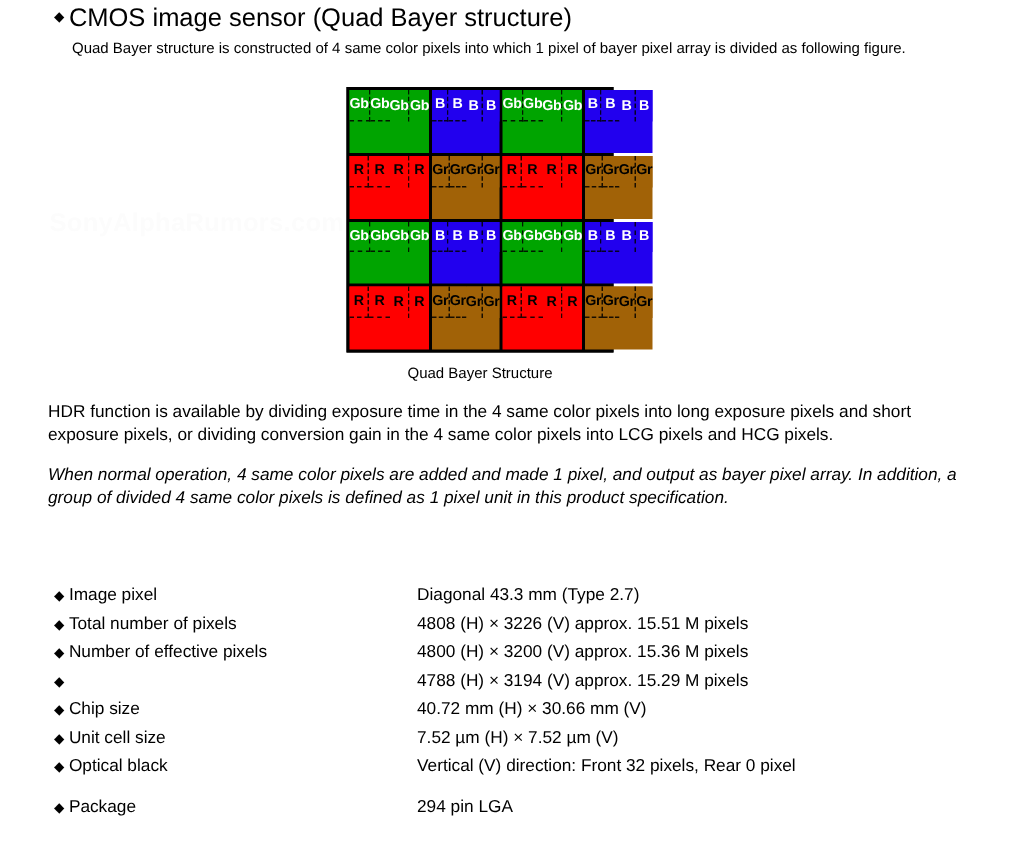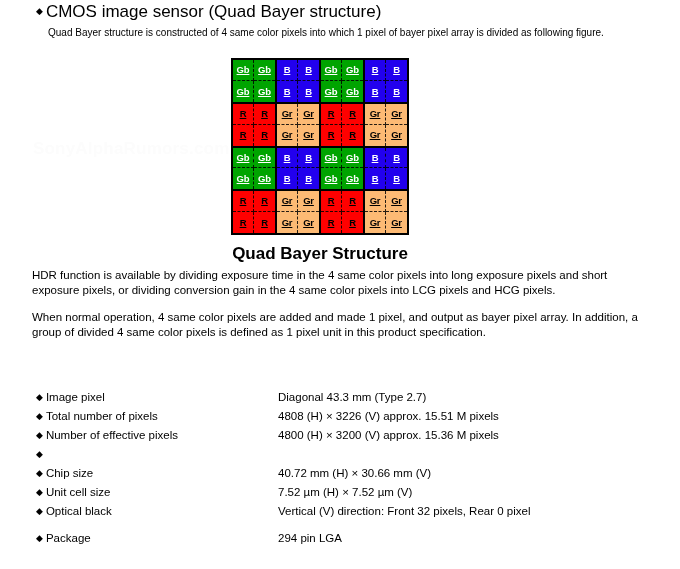--- a/index.html
+++ b/index.html
@@ -83,70 +83,68 @@
     border: 2px solid #000000;
     box-sizing: border-box;
     display: grid;
     grid-template-columns: repeat(4, 1fr);
     grid-template-rows: repeat(4, 1fr);
     gap: 2px;
     padding: 0px;
   }
   .superpixel {
     display: grid;
-    grid-template-columns: 1fr 1fr;
+    grid-template-columns: 1fr 1fr 1fr 1fr;
     grid-template-rows: 1fr 1fr;
     position: relative;
     box-sizing: border-box;
-    text-decoration: underline;
   }
   .subpixel {
     display: flex;
     align-items: center;
     justify-content: center;
     font-size: 9.5px;
     font-weight: bold;
     box-sizing: border-box;
     line-height: 1;
     letter-spacing: -0.2px;
   }
   
   .subpixel.c-left  { border-right: 1px dashed rgba(0,0,0,0.85); }
   .subpixel.c-top   { border-bottom: 1px dashed rgba(0,0,0,0.85); }
 
   .col-gb { background: #00A400; color: #ffffff; }
   .col-b  { background: #2200EE; color: #ffffff; }
   .col-r  { background: #FF0000; color: #000000; }
-  .col-gr { background: #fdba74; color: #000000; text-align: right; }
+  .col-gr { background: #a16207; color: #000000; text-align: right; }
 
   .fig-caption {
     position: absolute;
     left: 0;
     top: 185px;
     width: 178px;
     text-align: center;
-    font-size: 17px;
+    font-size: 10px;
     white-space: nowrap;
-    font-weight: bold;
   }
 
   
   .descriptions {
     position: absolute;
     left: 32px;
     top: 268px;
     width: 614px;
     font-size: 11.5px;
     line-height: 15px;
     z-index: 2;
   }
   .descriptions p {
     margin: 0 0 12px 0;
   }
-  .descriptions p:last-child { margin-bottom: 12px; }
+  .descriptions p:last-child { margin-bottom: 12px; font-style: italic; }
 
   
   .spec-list {
     position: absolute;
     left: 36px;
     top: 388px;
     width: 630px;
     z-index: 2;
   }
   .spec-row {
@@ -321,20 +319,23 @@
         <span>Number of effective pixels</span>
       </div>
       <div class="spec-values">
         <div>4800 (H) × 3200 (V) approx. 15.36 M pixels</div>
       </div>
     </div>
     <div class="spec-row">
       <div class="spec-label">
         <span class="diamond">◆</span>
       </div>
+      <div class="spec-values">
+        <div>4788 (H) × 3194 (V) approx. 15.29 M pixels</div>
+      </div>
     </div>
     <div class="spec-row">
       <div class="spec-label">
         <span class="diamond">◆</span>
         <span>Chip size</span>
       </div>
       <div class="spec-values">
         <div>40.72 mm (H) × 30.66 mm (V)</div>
       </div>
     </div>

